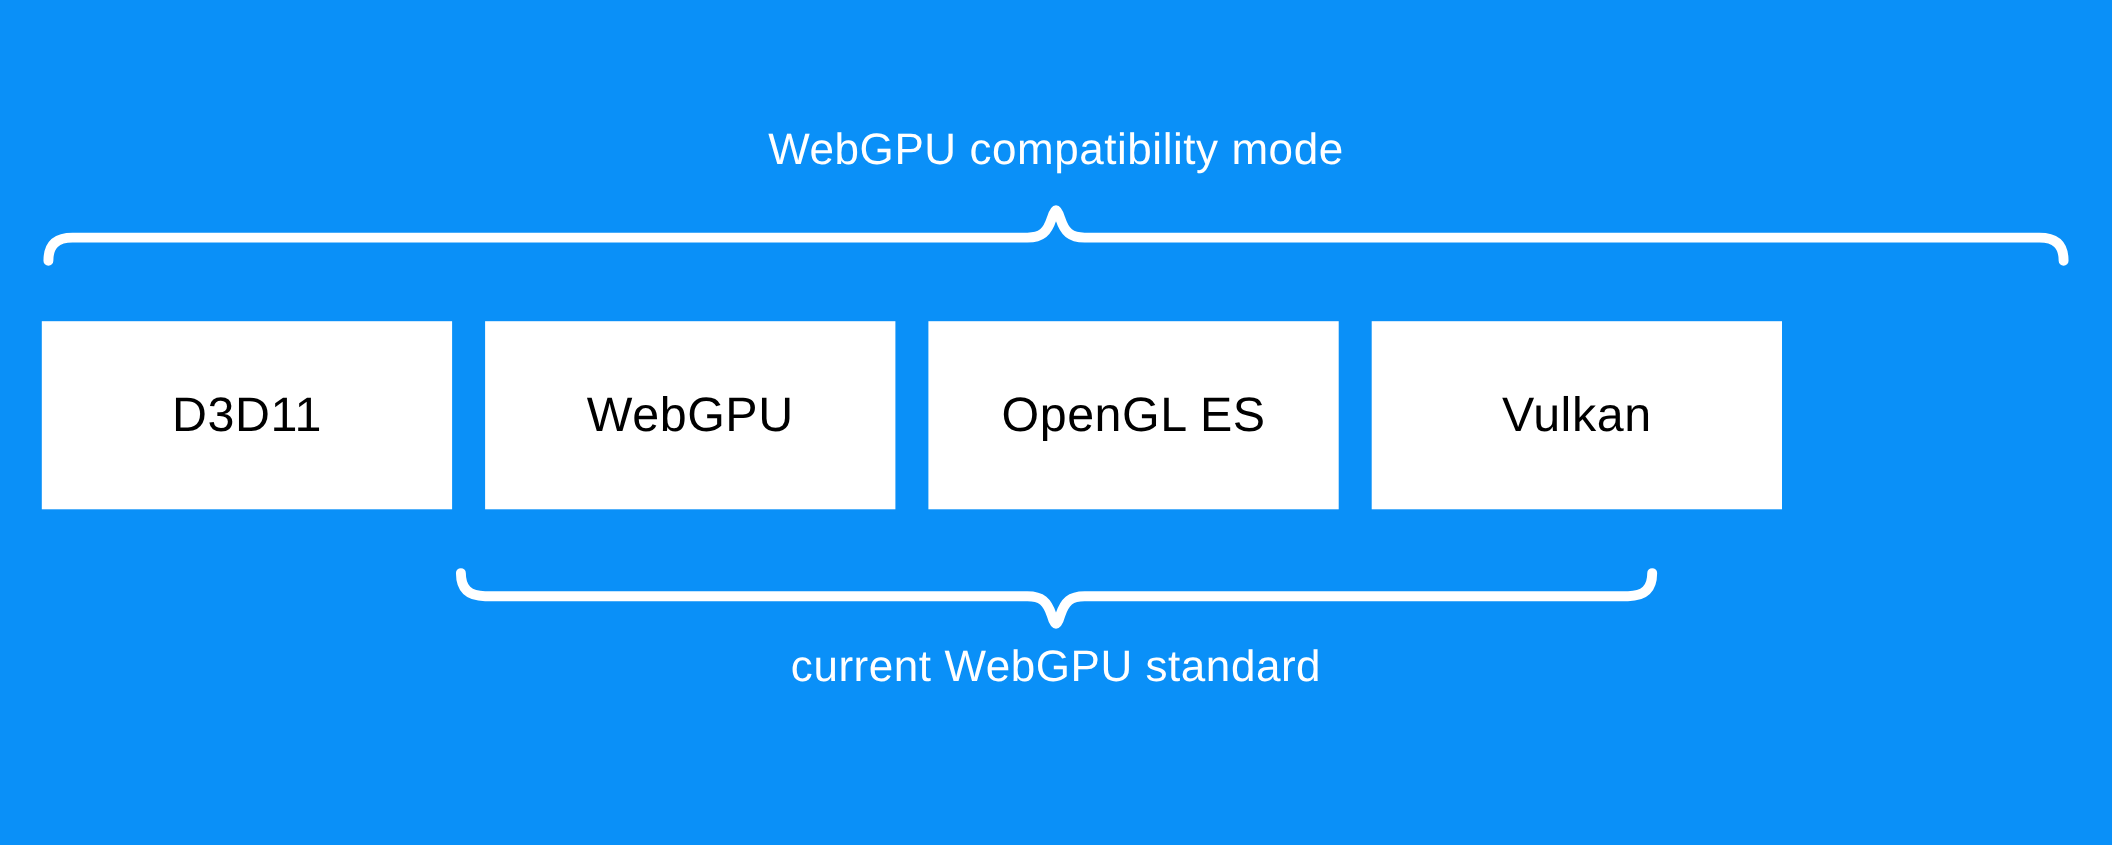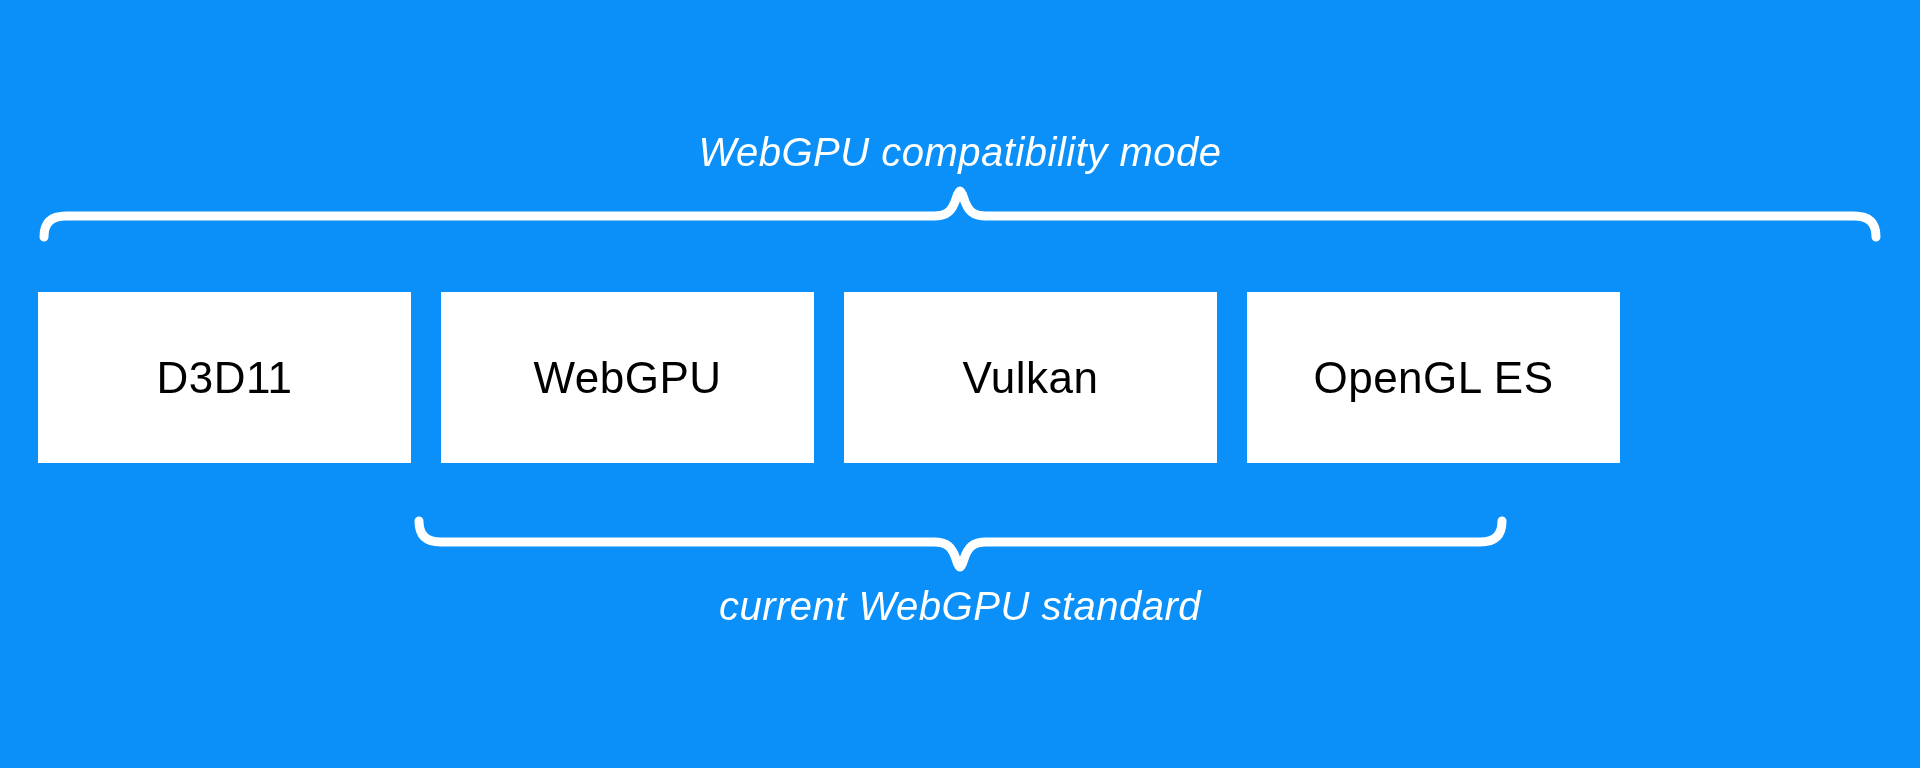--- a/index.html
+++ b/index.html
@@ -18,22 +18,22 @@
   .caption {
     position: absolute;
     left: 0;
     width: 1920px;
     text-align: center;
     color: #FFFFFF;
     font-size: 40px;
     line-height: 48px;
     letter-spacing: 0.5px;
   }
-  .caption.top    { top: 128px; font-style: italic; }
-  .caption.bottom { top: 582px; font-style: italic; }
+  .caption.top    { top: 112px; }
+  .caption.bottom { top: 582px; }
 
   .braces-layer {
     position: absolute;
     left: 0;
     top: 0;
     width: 1920px;
     height: 768px;
     pointer-events: none;
   }
   .brace {
@@ -96,22 +96,22 @@
   </svg>
 
   <div class="boxes-row">
     <div class="platform-box">
       <span class="label">D3D11</span>
     </div>
     <div class="platform-box">
       <span class="label">WebGPU</span>
     </div>
     <div class="platform-box">
-      <span class="label">Vulkan</span>
+      <span class="label">OpenGL ES</span>
     </div>
     <div class="platform-box">
-      <span class="label">OpenGL ES</span>
+      <span class="label">Vulkan</span>
     </div>
   </div>
 
   <div class="caption bottom">current WebGPU standard</div>
 
 </div>
 
 </body></html>

